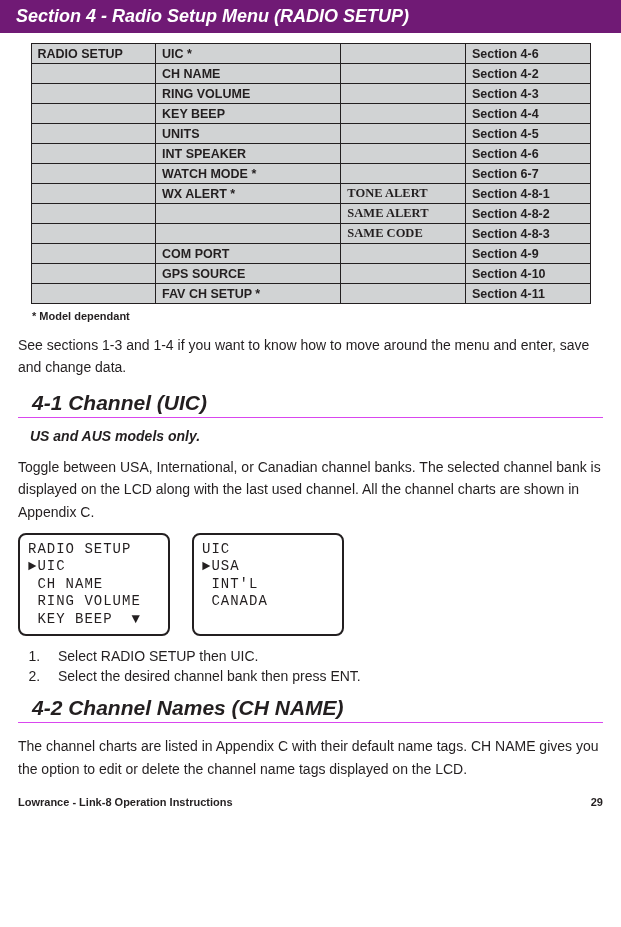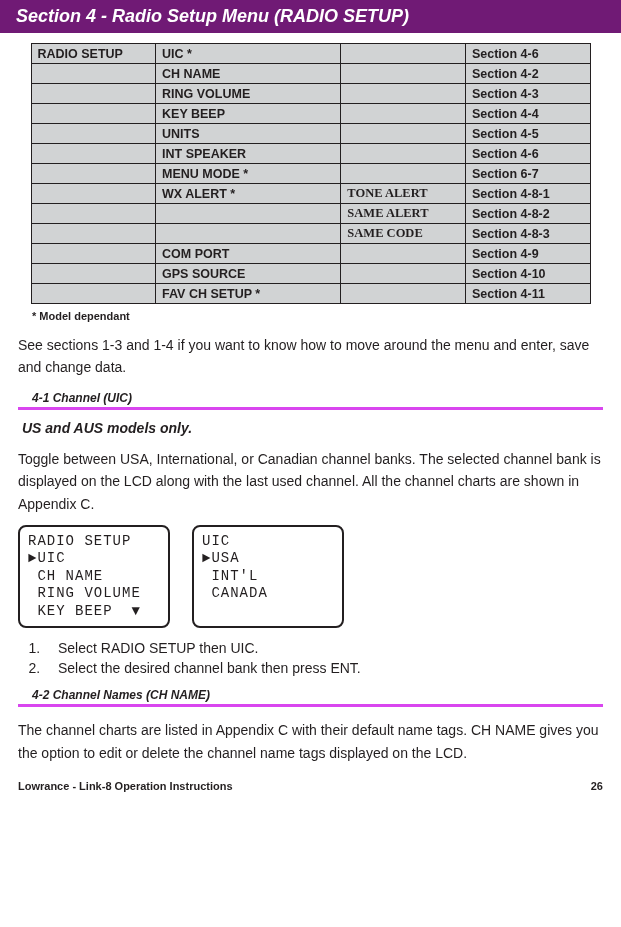--- a/index.html
+++ b/index.html
@@ -50,29 +50,29 @@
     font-weight: bold;
     margin: 4px 0 12px 14px;
   }
   .body-text {
     line-height: 1.6;
     margin: 12px 0 10px 0;
   }
   .subsection-header {
     font-style: italic;
     font-weight: bold;
-    font-size: 12px;
-    border-bottom: 3px solid #d946ef;
+    font-size: 21px;
+    border-bottom: 1px solid #d946ef;
     padding: 2px 0 2px 14px;
     margin: 6px 0 10px 0;
   }
   .subnote {
     font-style: italic;
     font-weight: bold;
-    margin: 0 0 10px 4px;
+    margin: 0 0 10px 12px;
   }
   .lcds {
     display: flex;
     gap: 22px;
     margin: 8px 0 12px 0;
   }
   .lcd {
     border: 2px solid #231f20;
     border-radius: 8px;
     padding: 6px 10px 6px 8px;
@@ -148,21 +148,21 @@
           <td class="c4">Section 4-5</td>
         </tr>
         <tr>
           <td class="c1"></td>
           <td class="c2">INT SPEAKER</td>
           <td class="c3"></td>
           <td class="c4">Section 4-6</td>
         </tr>
         <tr>
           <td class="c1"></td>
-          <td class="c2">MENU MODE   *</td>
+          <td class="c2">WATCH MODE   *</td>
           <td class="c3"></td>
           <td class="c4">Section 6-7</td>
         </tr>
         <tr>
           <td class="c1"></td>
           <td class="c2">WX ALERT   *</td>
           <td class="c3">TONE ALERT</td>
           <td class="c4">Section 4-8-1</td>
         </tr>
         <tr>
@@ -225,16 +225,16 @@
     <li>Select the desired channel bank then press ENT.</li>
   </ol>
 
   <div class="subsection-header">4-2 Channel Names (CH NAME)</div>
 
   <p class="body-text">The channel charts are listed in Appendix C with their default name tags. CH NAME gives you the option to edit or delete the channel name tags displayed on the LCD.</p>
 
 
   <div class="footer">
     <div class="footer-center">Lowrance - Link-8 Operation Instructions</div>
-    <div class="footer-right">26</div>
+    <div class="footer-right">29</div>
   </div>
 
 </div>
 
 </body></html>

